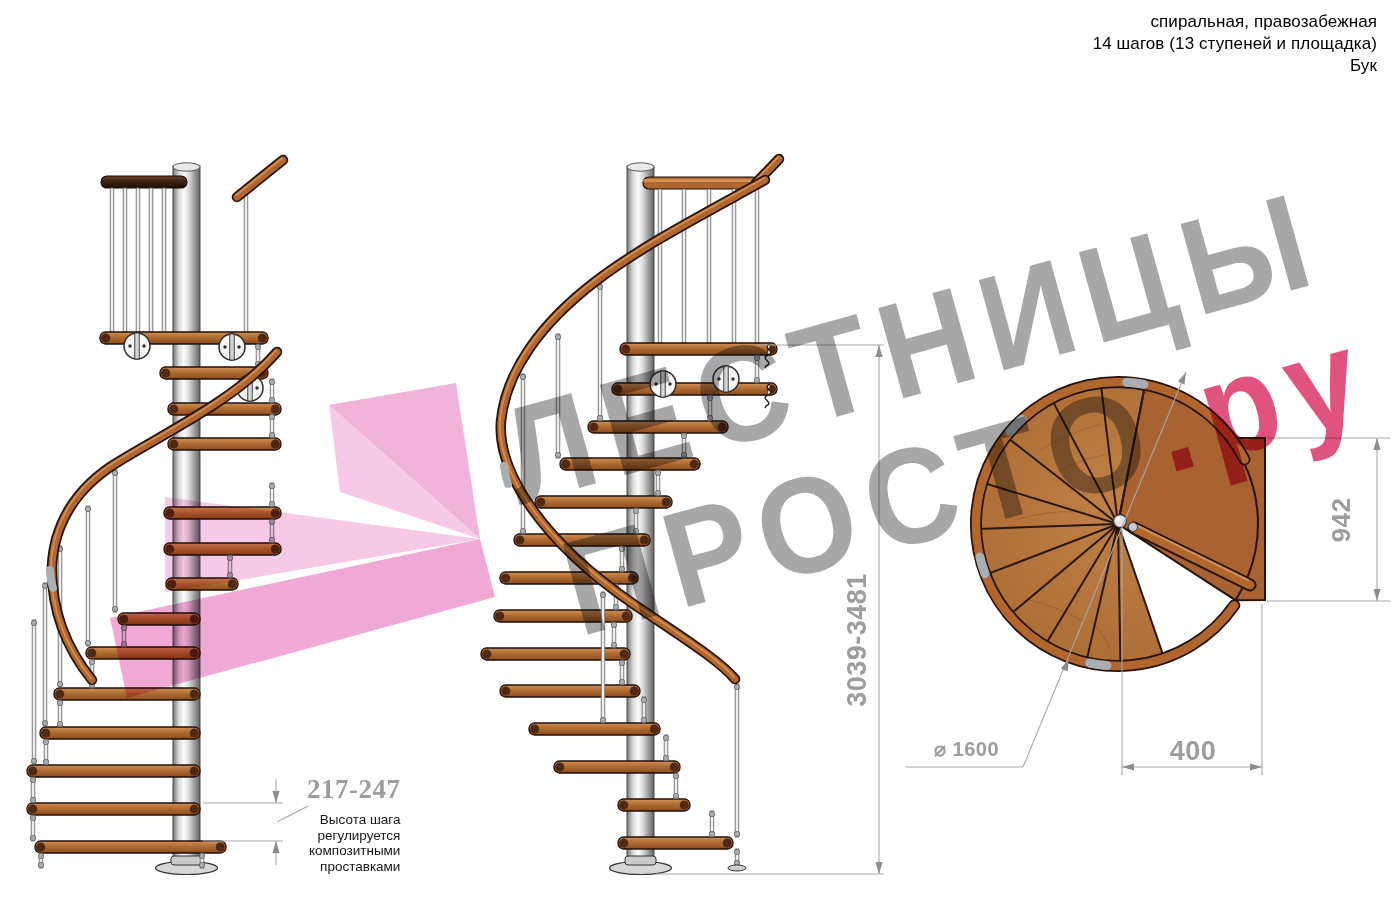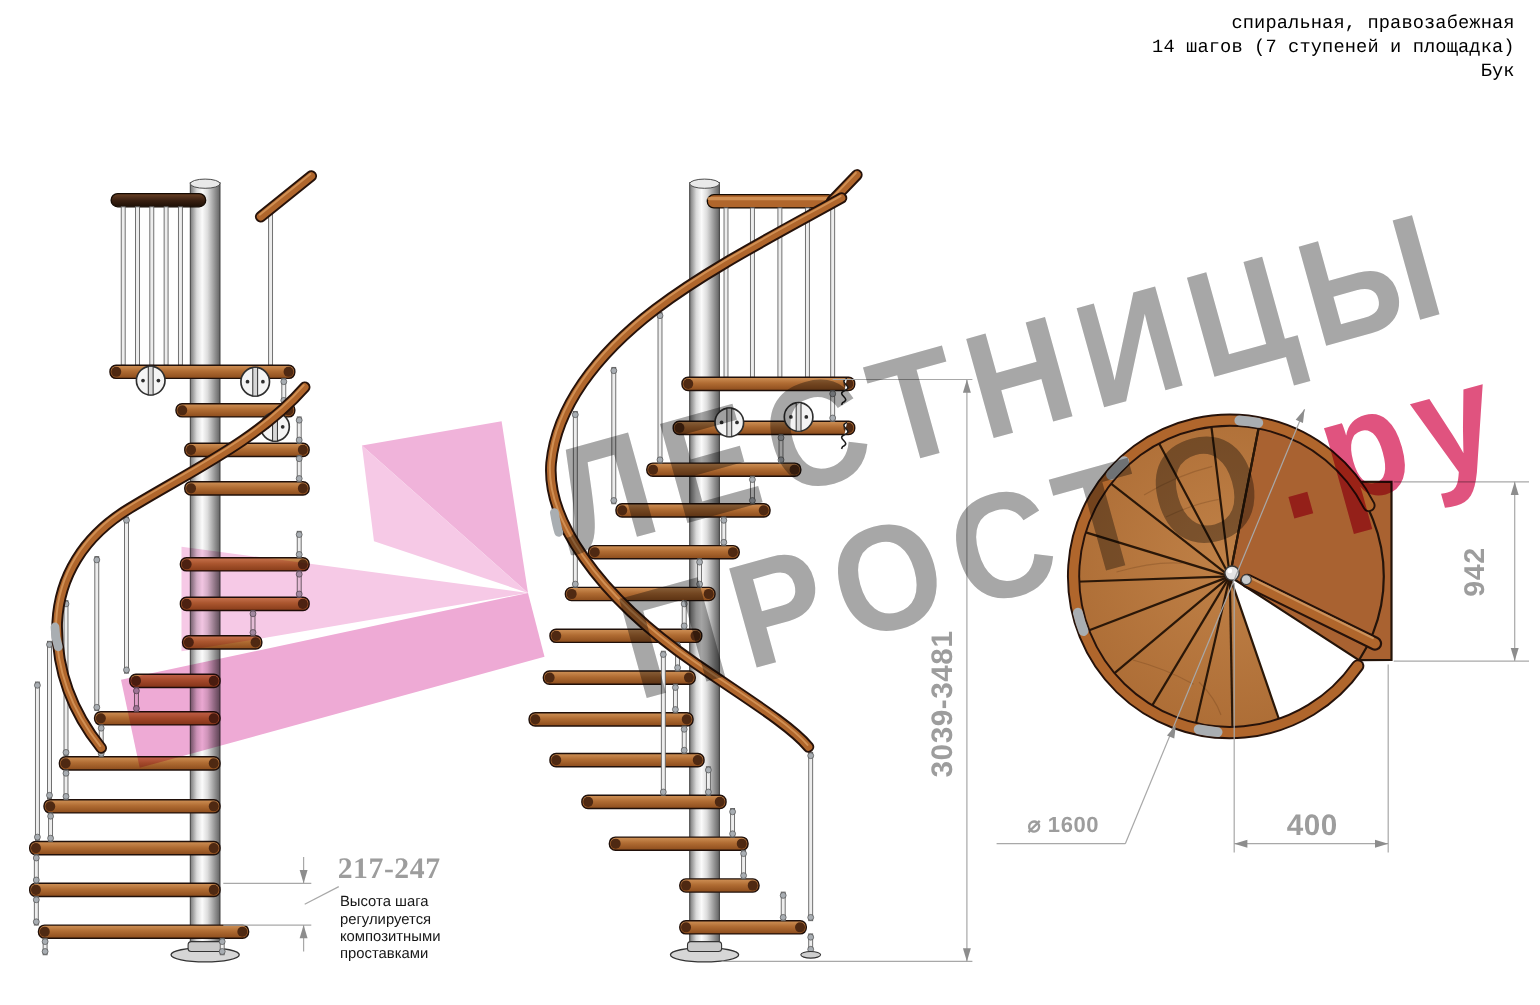--- a/index.html
+++ b/index.html
@@ -1,29 +1,29 @@
 <!DOCTYPE html>
 <html style="--c-wood: #b5773f; --c-platform_wood: #a96231; --c-rail: #b0662c; --c-rail_outline: #26120a; --c-dark_rail: #3b2112; --c-tread_end: #4f2912; --c-steel_light: #ededed; --c-dimension_gray: #9d9d9d; --c-dimension_line: #a8a8a8; --c-watermark_gray: #a7a7a7; --c-watermark_pink: #e0537f; --c-watermark_shape_pink: #f2b9de; --c-text_black: #161616;"><head>
 <meta charset="utf-8">
 <style>
   html,body{margin:0;padding:0;background:#fff;}
   .canvas{position:relative;width:1400px;height:914px;background:#ffffff;overflow:hidden;
           font-family:"Liberation Sans",sans-serif;}
   #drawing,#wmshape{position:absolute;left:0;top:0;}
   
   .hdr{position:absolute;top:11px;right:23px;text-align:right;color:#000;
-       font-size:17px;line-height:22px;letter-spacing:.1px;font-family:Liberation Mono, monospace;}
+       font-size:17px;line-height:22px;letter-spacing:.1px;}
   
   .dimnum{position:absolute;color:var(--c-dimension_gray,#9d9d9d);font-weight:bold;
           font-size:27px;white-space:nowrap;letter-spacing:.5px;}
   .rot{transform:translate(-50%,-50%) rotate(-90deg);}
   .ctr{transform:translate(-50%,-50%);}
   #dim-step{left:307px;top:774px;font-family:Liberation Serif, serif;}
   #dim-note{position:absolute;left:309px;top:812px;color:#161616;font-size:13.5px;
-            line-height:15.5px;white-space:pre-line;}
+            line-height:15.5px;white-space:pre-line;text-align:right;}
   #dim-total{left:857px;top:640px;}
   #dim-depth{left:1341px;top:520px;font-size:26px;}
   #dim-diam{left:934px;top:737px;font-size:20px;}
   #dim-width{left:1193px;top:751px;}
   
   .wm{mix-blend-mode:multiply;pointer-events:none;}
   .wmtext{position:absolute;font-weight:bold;line-height:1;white-space:nowrap;
           letter-spacing:14px;font-size:136px;transform-origin:0 0;
           transform:rotate(-15.5deg) scaleX(.93);}
   #wm1{left:488px;top:394px;color:var(--c-watermark_gray,#a7a7a7);}
@@ -386,21 +386,21 @@
         <path d="M0,0 L-3.6,12 L3.6,12 Z" fill="#8d8d8d" transform="translate(1262,767) rotate(90)"></path>
         <path d="M906,767 H1023" fill="none" stroke="#a8a8a8" stroke-width="1.1"></path>
         <path d="M1023,767 L1186,372" fill="none" stroke="#a8a8a8" stroke-width="1.1"></path>
         <path d="M0,0 L-3.6,12 L3.6,12 Z" fill="#8d8d8d" transform="translate(1069,659) rotate(23.6)"></path>
         <path d="M0,0 L-3.6,12 L3.6,12 Z" fill="#8d8d8d" transform="translate(1186,372) rotate(23.6)"></path>
       </g>
     </svg>
 
   <div class="hdr">
     <div>спиральная, правозабежная</div>
-    <div>14 шагов (7 ступеней и площадка)</div>
+    <div>14 шагов (13 ступеней и площадка)</div>
     <div>Бук</div>
   </div>
 
   <div id="dim-step" class="dimnum">217-247</div>
   <div id="dim-note">Высота шага
 регулируется
 композитными
 проставками</div>
   <div id="dim-total" class="dimnum rot">3039-3481</div>
   <div id="dim-depth" class="dimnum rot">942</div>

